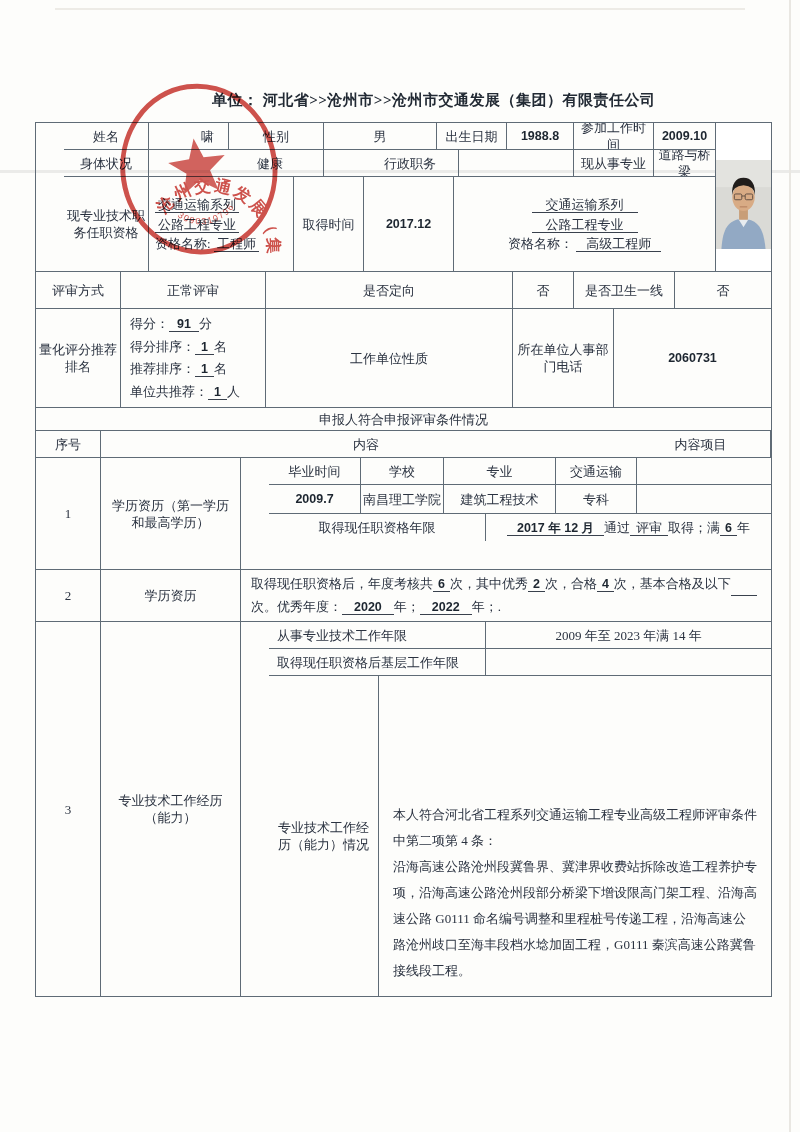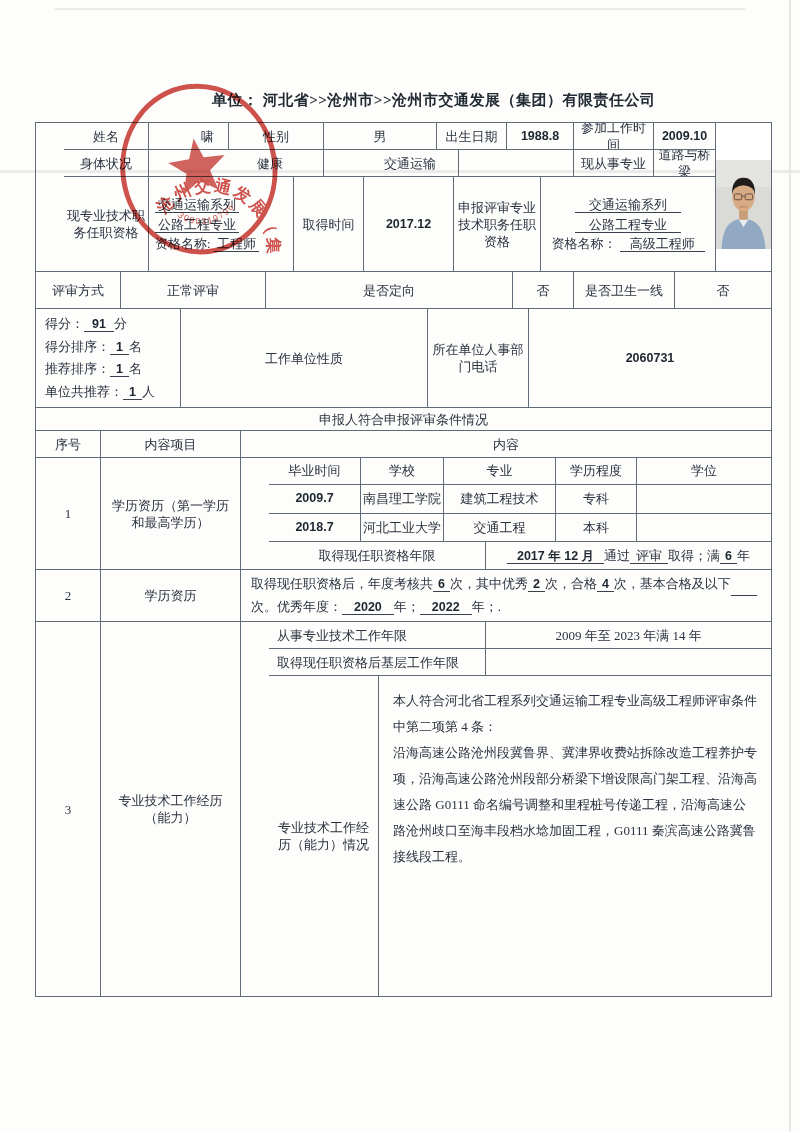--- a/index.html
+++ b/index.html
@@ -57,39 +57,38 @@
           <div class="c" style="width:113px">男</div>
           <div class="c" style="width:70px">出生日期</div>
           <div class="c num" style="width:67px">1988.8</div>
           <div class="c" style="width:80px">参加工作时间</div>
           <div class="c num" style="flex:1">2009.10</div>
         </div>
 
         <div class="r" style="height:27px">
           <div class="c" style="width:85px">身体状况</div>
           <div class="c" style="width:175px;padding-left:70px">健康</div>
-          <div class="c" style="width:135px;padding-left:40px">交通运输</div>
+          <div class="c" style="width:135px;padding-left:40px">行政职务</div>
           <div class="c" style="width:115px"></div>
           <div class="c" style="width:80px">现从事专业</div>
           <div class="c" style="flex:1">道路与桥梁</div>
         </div>
 
         <div class="r last" style="height:95px">
           <div class="c" style="width:85px">现专业技术职务任职资格</div>
           <div class="c leftcell" style="width:145px;padding-left:6px">
             <div class="vlines">
               <div><span class="ul">交通运输系列</span></div>
               <div><span class="ul">公路工程专业</span></div>
               <div><span>资格名称:</span>
                    <span class="ul">工程师</span></div>
             </div>
           </div>
           <div class="c" style="width:70px">取得时间</div>
           <div class="c num" style="width:90px">2017.12</div>
-          <div class="c" style="width:87px">申报评审专业技术职务任职资格</div>
           <div class="c" style="flex:1">
             <div class="vlines">
               <div><span class="ul" style="padding:0 14px">交通运输系列</span></div>
               <div><span class="ul" style="padding:0 14px">公路工程专业</span></div>
               <div><span>资格名称：</span>
                    <span class="ul" style="padding:0 10px">高级工程师</span></div>
             </div>
           </div>
         </div>
       </div>
@@ -114,68 +113,61 @@
     <div class="r" style="height:37px">
       <div class="c" style="width:85px">评审方式</div>
       <div class="c" style="width:145px">正常评审</div>
       <div class="c" style="width:247px">是否定向</div>
       <div class="c" style="width:61px">否</div>
       <div class="c" style="width:101px">是否卫生一线</div>
       <div class="c end" style="flex:1">否</div>
     </div>
 
     <div class="r" style="height:99px">
+      <div class="c" style="width:85px">量化评分推荐排名</div>
       <div class="c leftcell" style="width:145px;padding-left:9px">
         <div class="vlines" style="line-height:20px">
           <div><span>得分：</span><span class="ul num" style="padding:0 8px">91</span><span>分</span></div>
           <div><span>得分排序：</span><span class="ul num" style="padding:0 6px">1</span><span>名</span></div>
           <div><span>推荐排序：</span><span class="ul num" style="padding:0 6px">1</span><span>名</span></div>
           <div><span>单位共推荐：</span><span class="ul num" style="padding:0 6px">1</span><span>人</span></div>
         </div>
       </div>
       <div class="c" style="width:247px">工作单位性质</div>
       <div class="c" style="width:101px">所在单位人事部门电话</div>
       <div class="c end num" style="flex:1">2060731</div>
     </div>
 
     <div class="r" style="height:23px">
       <div class="c end" style="flex:1">申报人符合申报评审条件情况</div>
     </div>
 
     <div class="r" style="height:27px">
       <div class="c" style="width:65px">序号</div>
+      <div class="c end" style="flex:1">内容</div>
       <div class="c" style="width:140px">内容项目</div>
-      <div class="c end" style="flex:1">内容</div>
     </div>
 
     <div class="r" style="height:112px">
       <div class="c" style="width:65px">1</div>
       <div class="c" style="width:140px;padding:1px 10px">学历资历（第一学历和最高学历）</div>
       <div class="col" style="flex:1">
         <div class="r" style="height:27px">
           <div class="c" style="width:92px">毕业时间</div>
           <div class="c" style="width:83px">学校</div>
           <div class="c" style="width:112px">专业</div>
-          <div class="c" style="width:81px">学历程度</div>
-          <div class="c end" style="flex:1">学位</div>
+          <div class="c" style="width:81px">交通运输</div>
         </div>
         <div class="r" style="height:29px">
           <div class="c num" style="width:92px">2009.7</div>
           <div class="c" style="width:83px">南昌理工学院</div>
           <div class="c" style="width:112px">建筑工程技术</div>
           <div class="c" style="width:81px">专科</div>
           <div class="c end" style="flex:1"></div>
         </div>
-        <div class="r" style="height:29px">
-          <div class="c num" style="width:92px">2018.7</div>
-          <div class="c" style="width:83px">河北工业大学</div>
-          <div class="c" style="width:112px">交通工程</div>
-          <div class="c" style="width:81px">本科</div>
-          <div class="c end" style="flex:1"></div>
-        </div>
         <div class="r last" style="height:27px">
           <div class="c" style="width:217px">取得现任职资格年限</div>
           <div class="c end" style="flex:1">
             <span>
               <span class="ul num" style="padding:0 10px">2017 年 12 月</span><span>通过</span><span class="ul" style="padding:0 6px">评审</span><span>取得；满</span><span class="ul num" style="padding:0 5px">6</span><span>年</span>
             </span>
           </div>
         </div>
       </div>
     </div>
@@ -196,21 +188,21 @@
       <div class="col" style="flex:1">
         <div class="r" style="height:27px">
           <div class="c leftcell" style="width:217px;padding-left:8px">从事专业技术工作年限</div>
           <div class="c end" style="flex:1">2009 年至 2023 年满 14 年</div>
         </div>
         <div class="r" style="height:27px">
           <div class="c leftcell" style="width:217px;padding-left:8px">取得现任职资格后基层工作年限</div>
         </div>
         <div class="r last" style="flex:1">
           <div class="c" style="width:110px;padding:1px 8px">专业技术工作经历（能力）情况</div>
-          <div class="c end leftcell" style="flex:1;align-items:flex-start;padding:12px 14px">
+          <div class="c end leftcell" style="flex:1;align-items:flex-end;padding:12px 14px">
             <div class="para">
               <div>本人符合河北省工程系列交通运输工程专业高级工程师评审条件中第二项第 4 条：</div>
               <div>沿海高速公路沧州段冀鲁界、冀津界收费站拆除改造工程养护专项，沿海高速公路沧州段部分桥梁下增设限高门架工程、沿海高速公路 G0111 命名编号调整和里程桩号传递工程，沿海高速公路沧州歧口至海丰段档水埝加固工程，G0111 秦滨高速公路冀鲁接线段工程。</div>
             </div>
           </div>
         </div>
       </div>
     </div>
 
   </div>

